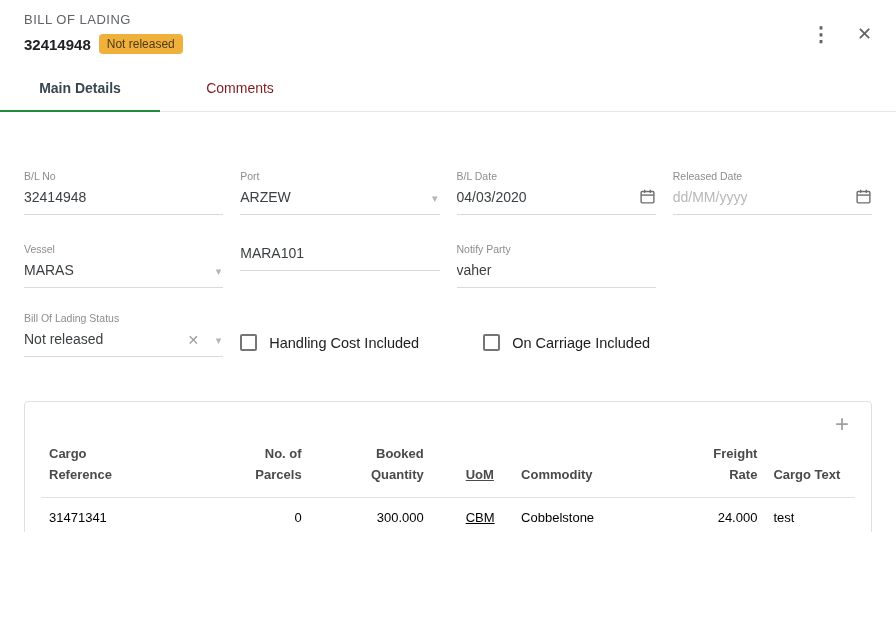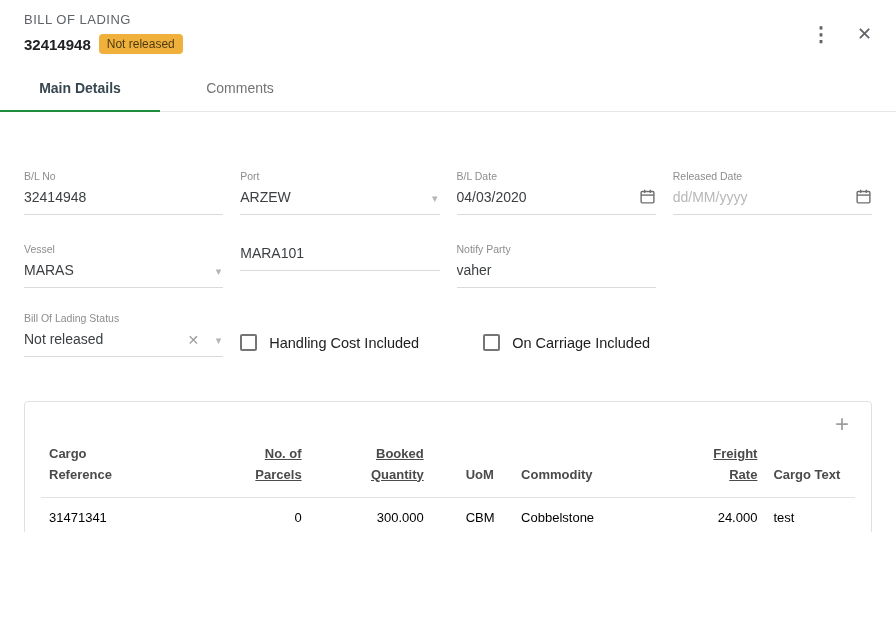--- a/index.html
+++ b/index.html
@@ -12,21 +12,21 @@
   .eyebrow { font-size:13px; color:#5f6368; letter-spacing:.5px; }
   .title-row { margin-top:7px; display:flex; align-items:center; gap:8px; }
   .title { font-size:15px; font-weight:bold; color:#202124; }
   .badge { background:#F0B03C; color:#4d3b10; font-size:12px; padding:3px 8px; border-radius:4px; line-height:1.2; }
   .header-actions { display:flex; align-items:center; gap:18px; margin-top:8px; }
   .icon-btn { background:none; border:none; cursor:pointer; color:#5f6368; font-size:18px; line-height:1; padding:4px; }
   .icon-btn.kebab { font-size:20px; font-weight:bold; }
 
   
   .tabs { display:flex; border-bottom:1px solid #e7e7e7; margin-top:6px; }
-  .tab { width:160px; text-align:center; padding:12px 0 15px; font-size:14px; color:#737373; cursor:pointer; position:relative; }
+  .tab { width:160px; text-align:center; padding:12px 0 15px; font-size:14px; color:#7f1d1d; cursor:pointer; position:relative; }
   .tab.active { color:#37474f; font-weight:bold; }
   .tab.active::after { content:""; position:absolute; left:0; right:0; bottom:-1px; height:2px; background:#1E8E3E; }
 
   
   .content { padding:58px 24px 0; }
   .form-grid { display:grid; grid-template-columns:repeat(4, 1fr); column-gap:17px; row-gap:28px; }
   .field label { display:block; font-size:10.5px; color:#8d8d8d; margin-bottom:5px; }
   .control { position:relative; border-bottom:1px solid #dadada; height:28px; }
   .control input { width:100%; border:none; outline:none; background:transparent; font-family:inherit; font-size:14px; color:#3c4043; padding:2px 22px 8px 0; }
   .control input::placeholder { color:#b8b8b8; }
@@ -46,23 +46,23 @@
   .card-toolbar { text-align:right; }
   .plus-btn { background:none; border:none; color:#9e9e9e; font-size:24px; font-weight:300; cursor:pointer; line-height:1; padding:2px 6px; }
   table { width:100%; border-collapse:collapse; font-size:13px; }
   thead tr { border-bottom:1px solid #e3e3e3; }
   tbody tr { border-bottom:1px solid #e3e3e3; }
   tbody tr:last-child { border-bottom:1px solid #e3e3e3; }
   th { font-weight:bold; color:#4a4a4a; padding:6px 8px 12px; vertical-align:bottom; line-height:1.55; }
   td { padding:12px 8px; color:#000000; }
   .al { text-align:left; } .ar { text-align:right; }
   .two-line { display:inline-block; max-width:80px; }
-  th.ar .two-line { text-align:right;text-decoration:underline; }
+  th.ar .two-line { text-align:right; }
   col.c1{width:22%;} col.c2{width:11%;} col.c3{width:15%;} col.c4{width:10%;} col.c5{width:20%;} col.c6{width:11%;} col.c7{width:11%;}
-  td.pad-uom, th.pad-uom { padding-left:34px; }
+  td.pad-uom, th.pad-uom { padding-left:34px;text-decoration:underline; }
 </style>
 </head>
 <body>
 
 <div class="page">
 
   <div class="header">
     <div>
       <div class="eyebrow">BILL OF LADING</div>
       <div class="title-row">

